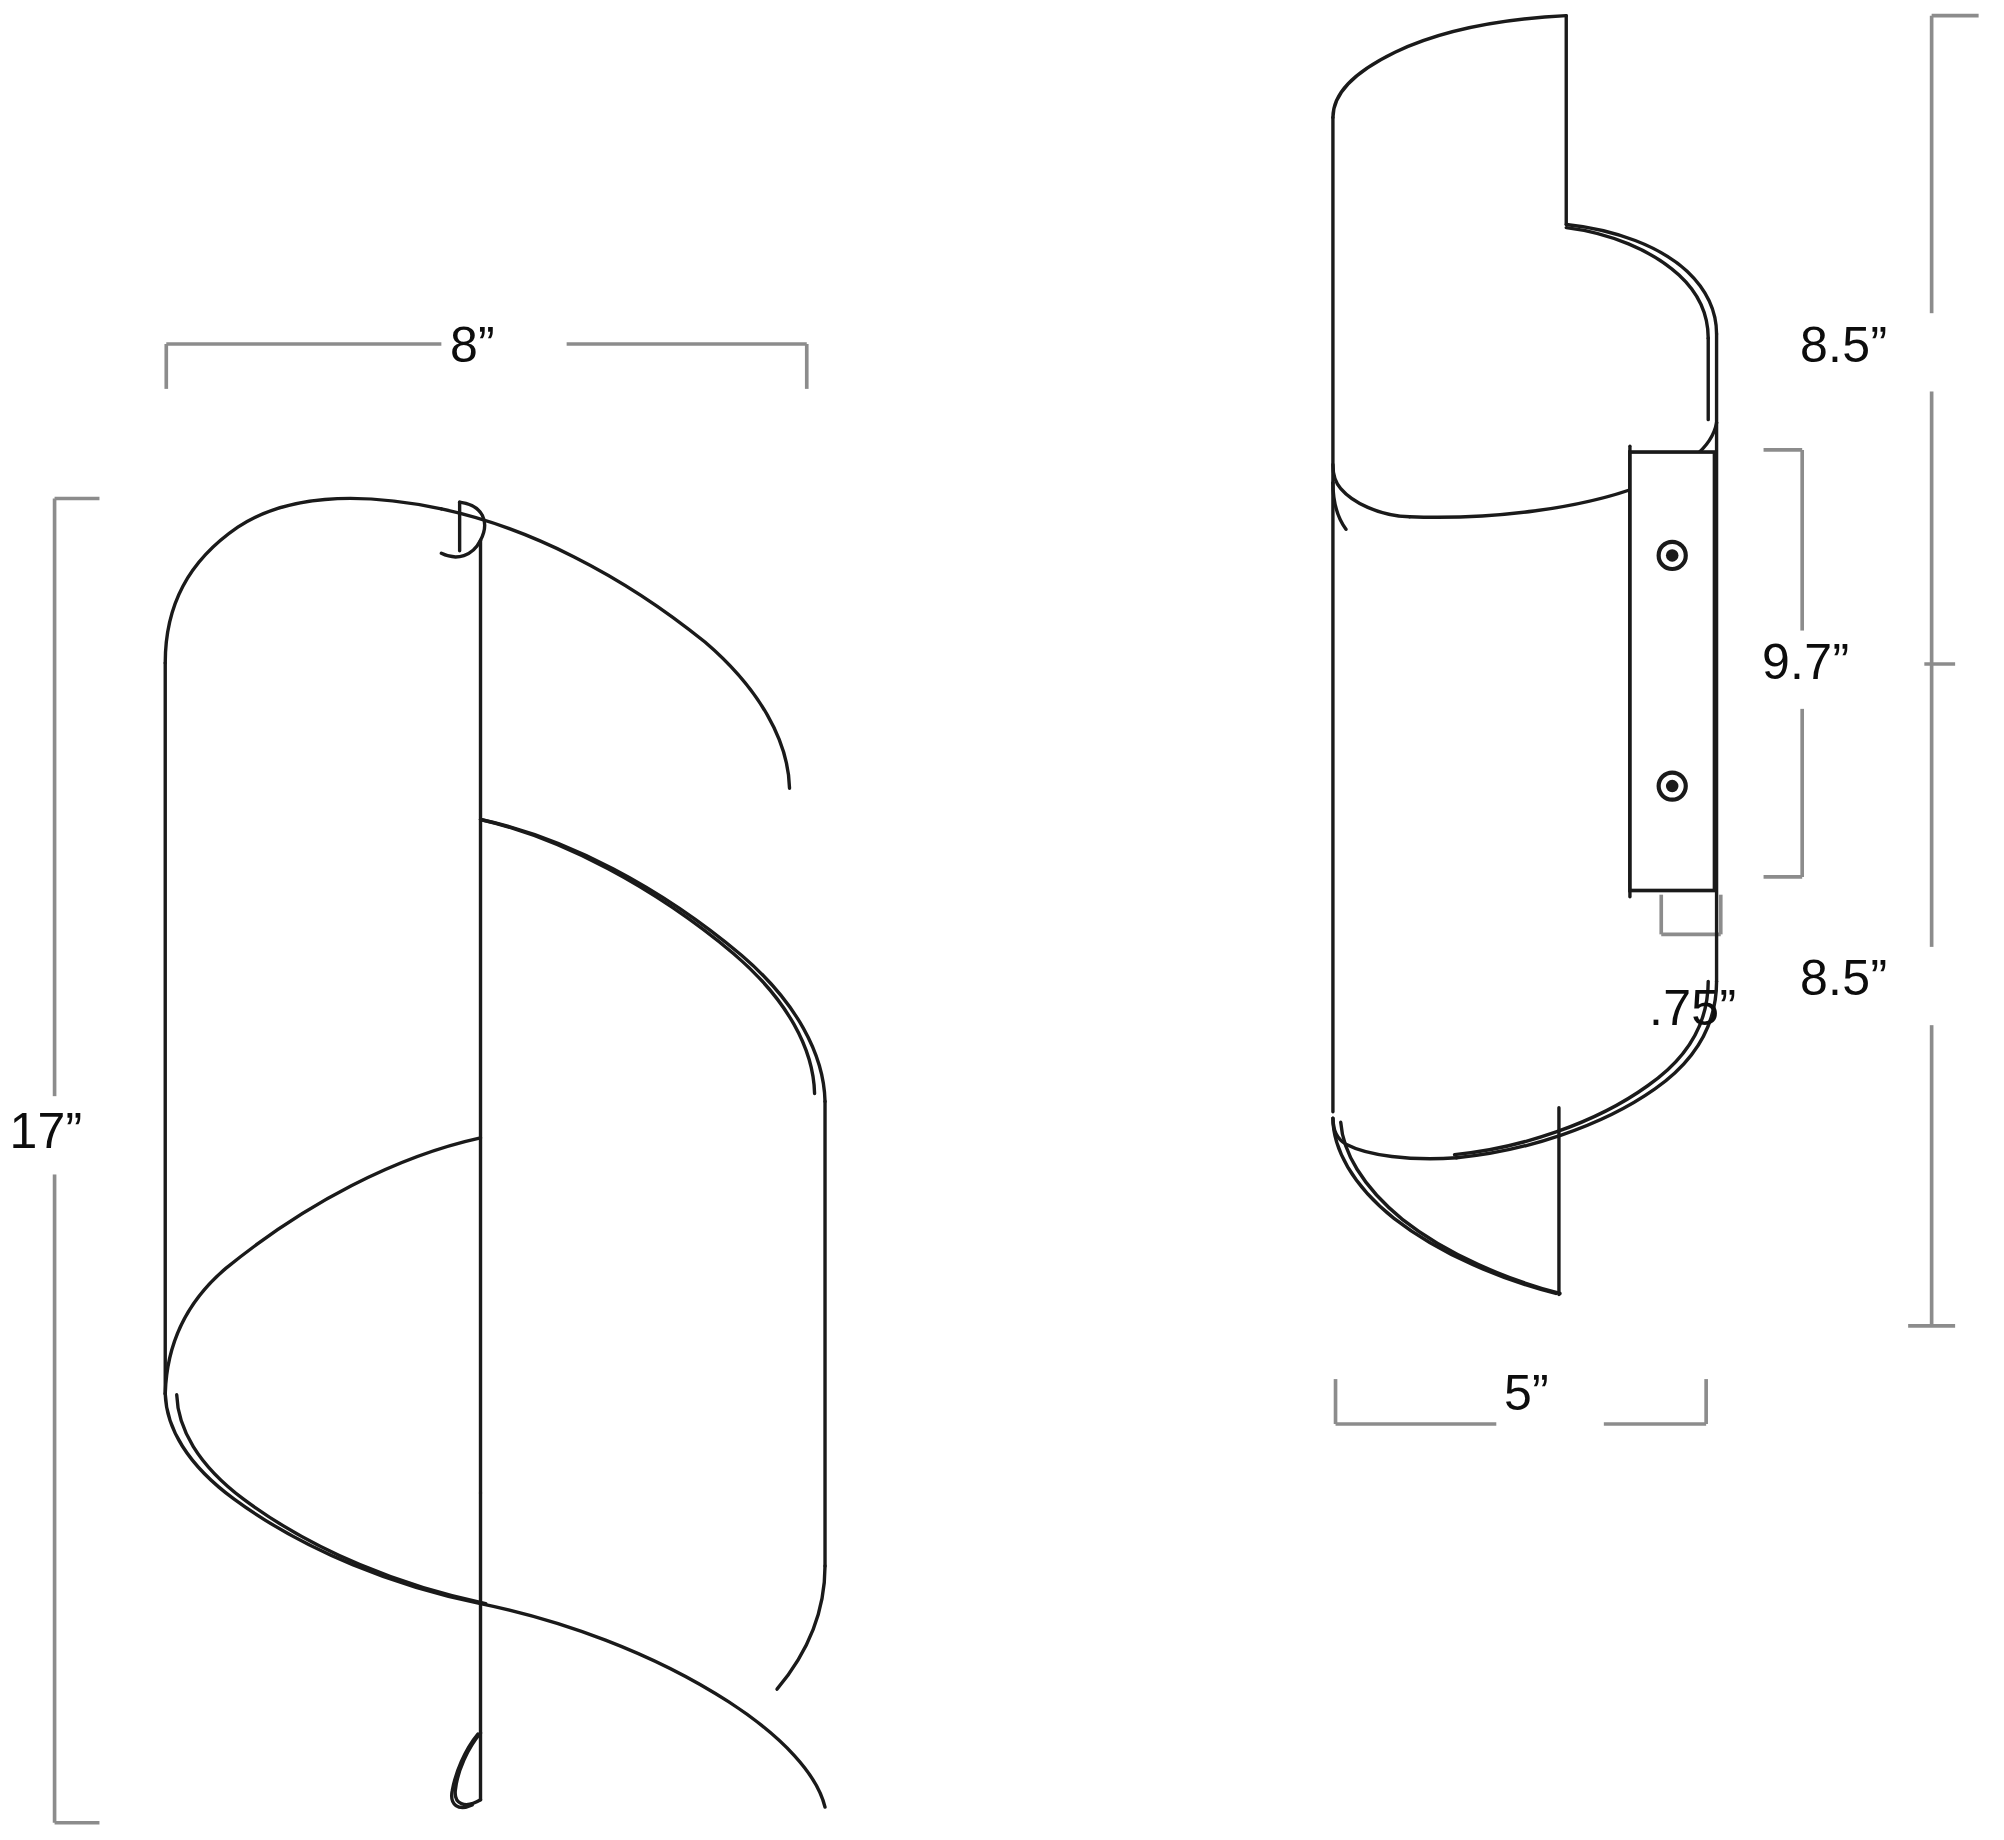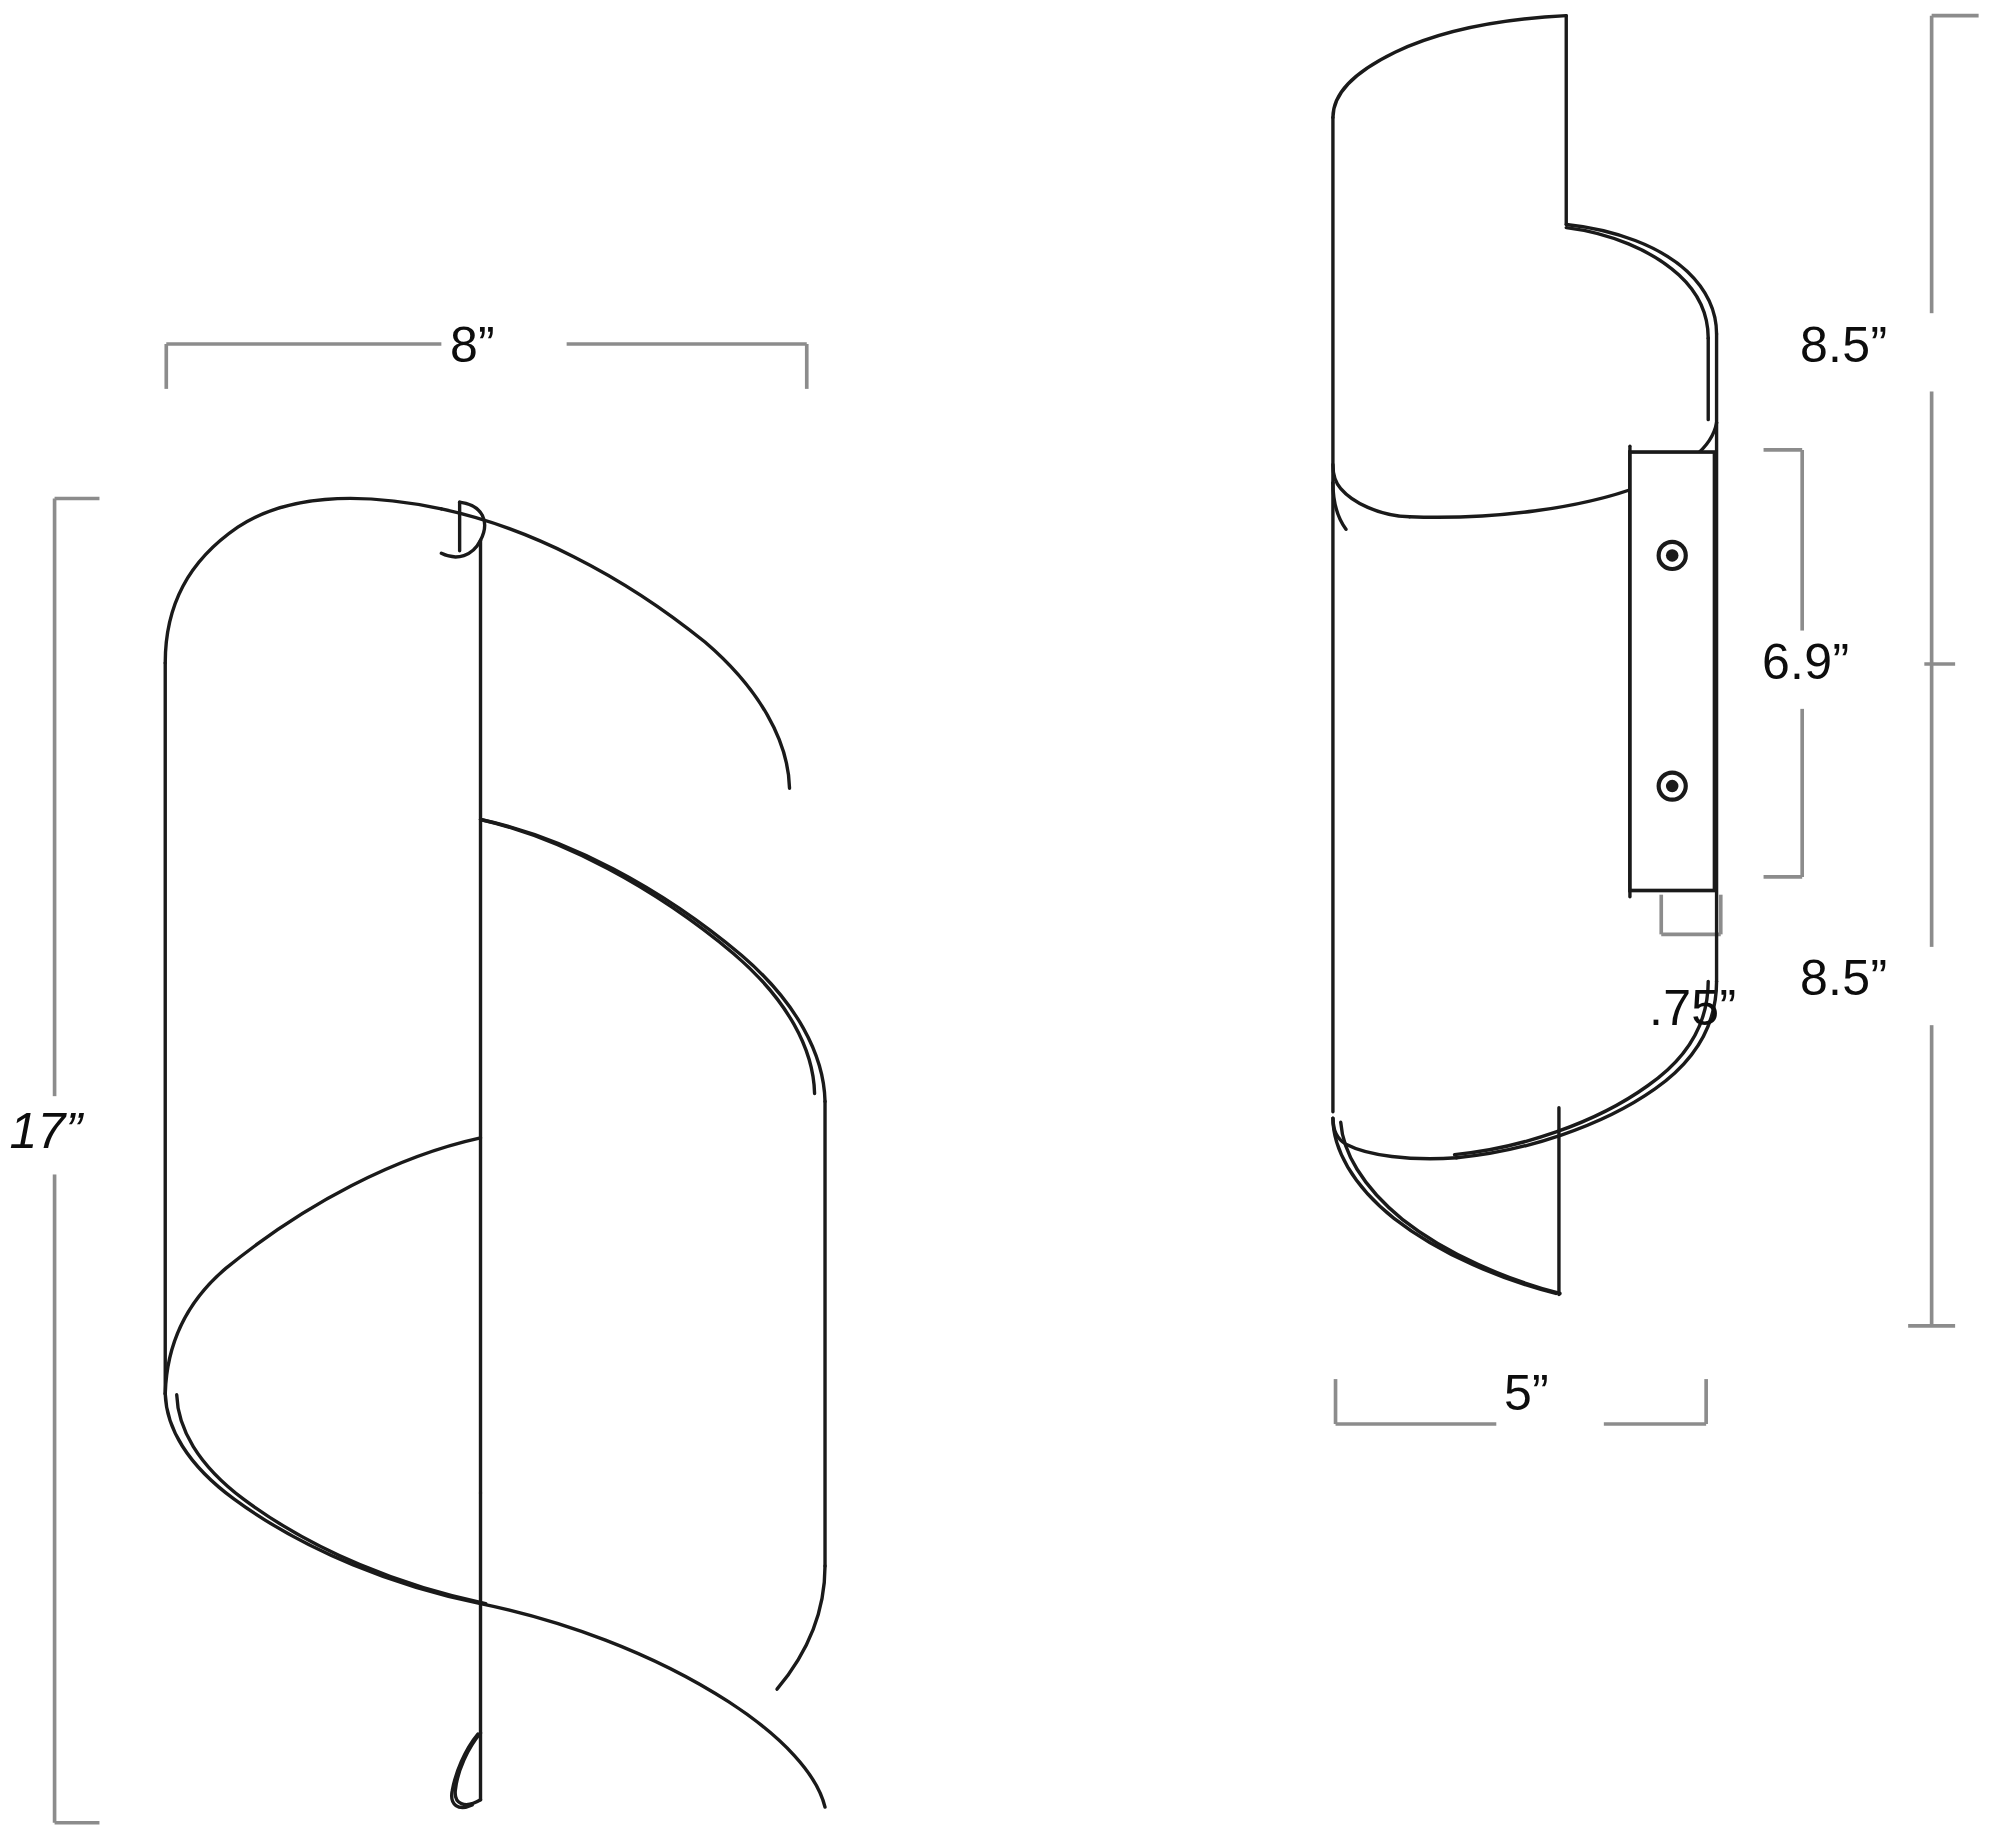--- a/index.html
+++ b/index.html
@@ -29,21 +29,21 @@
     position: absolute;
     font-family: "Liberation Sans", sans-serif;
     font-size: 50px;
     font-weight: 400;
     color: #0d0d0d;
     letter-spacing: 0.3px;
     white-space: nowrap;
     line-height: 1;
   }
   .lbl-8   { left: 450px;  top: 320px;  }
-  .lbl-17  { left: 9.4px;   top: 1106px; font-style: italic; }
+  .lbl-17  { left: 9.4px;   top: 1106px; }
   .lbl-85a { left: 1800px; top: 320px;  }
   .lbl-55  { left: 1762px; top: 637px; }
   .lbl-75  { left: 1649px; top: 983px; }
   .lbl-85b { left: 1800px; top: 953px; }
   .lbl-5   { left: 1504px; top: 1368px; }
 </style>
 </head>
 <body>
 
 <div id="canvas">
@@ -229,21 +229,21 @@
     </g>
 
   </svg>
 
   <div class="dim-label lbl-8">8”</div>
 
   <div class="dim-label lbl-17">17”</div>
 
   <div class="dim-label lbl-85a">8.5”</div>
 
-  <div class="dim-label lbl-55">6.9”</div>
+  <div class="dim-label lbl-55">9.7”</div>
 
   <div class="dim-label lbl-75">.75”</div>
 
   <div class="dim-label lbl-85b">8.5”</div>
 
   <div class="dim-label lbl-5">5”</div>
 
 </div>
 
 

